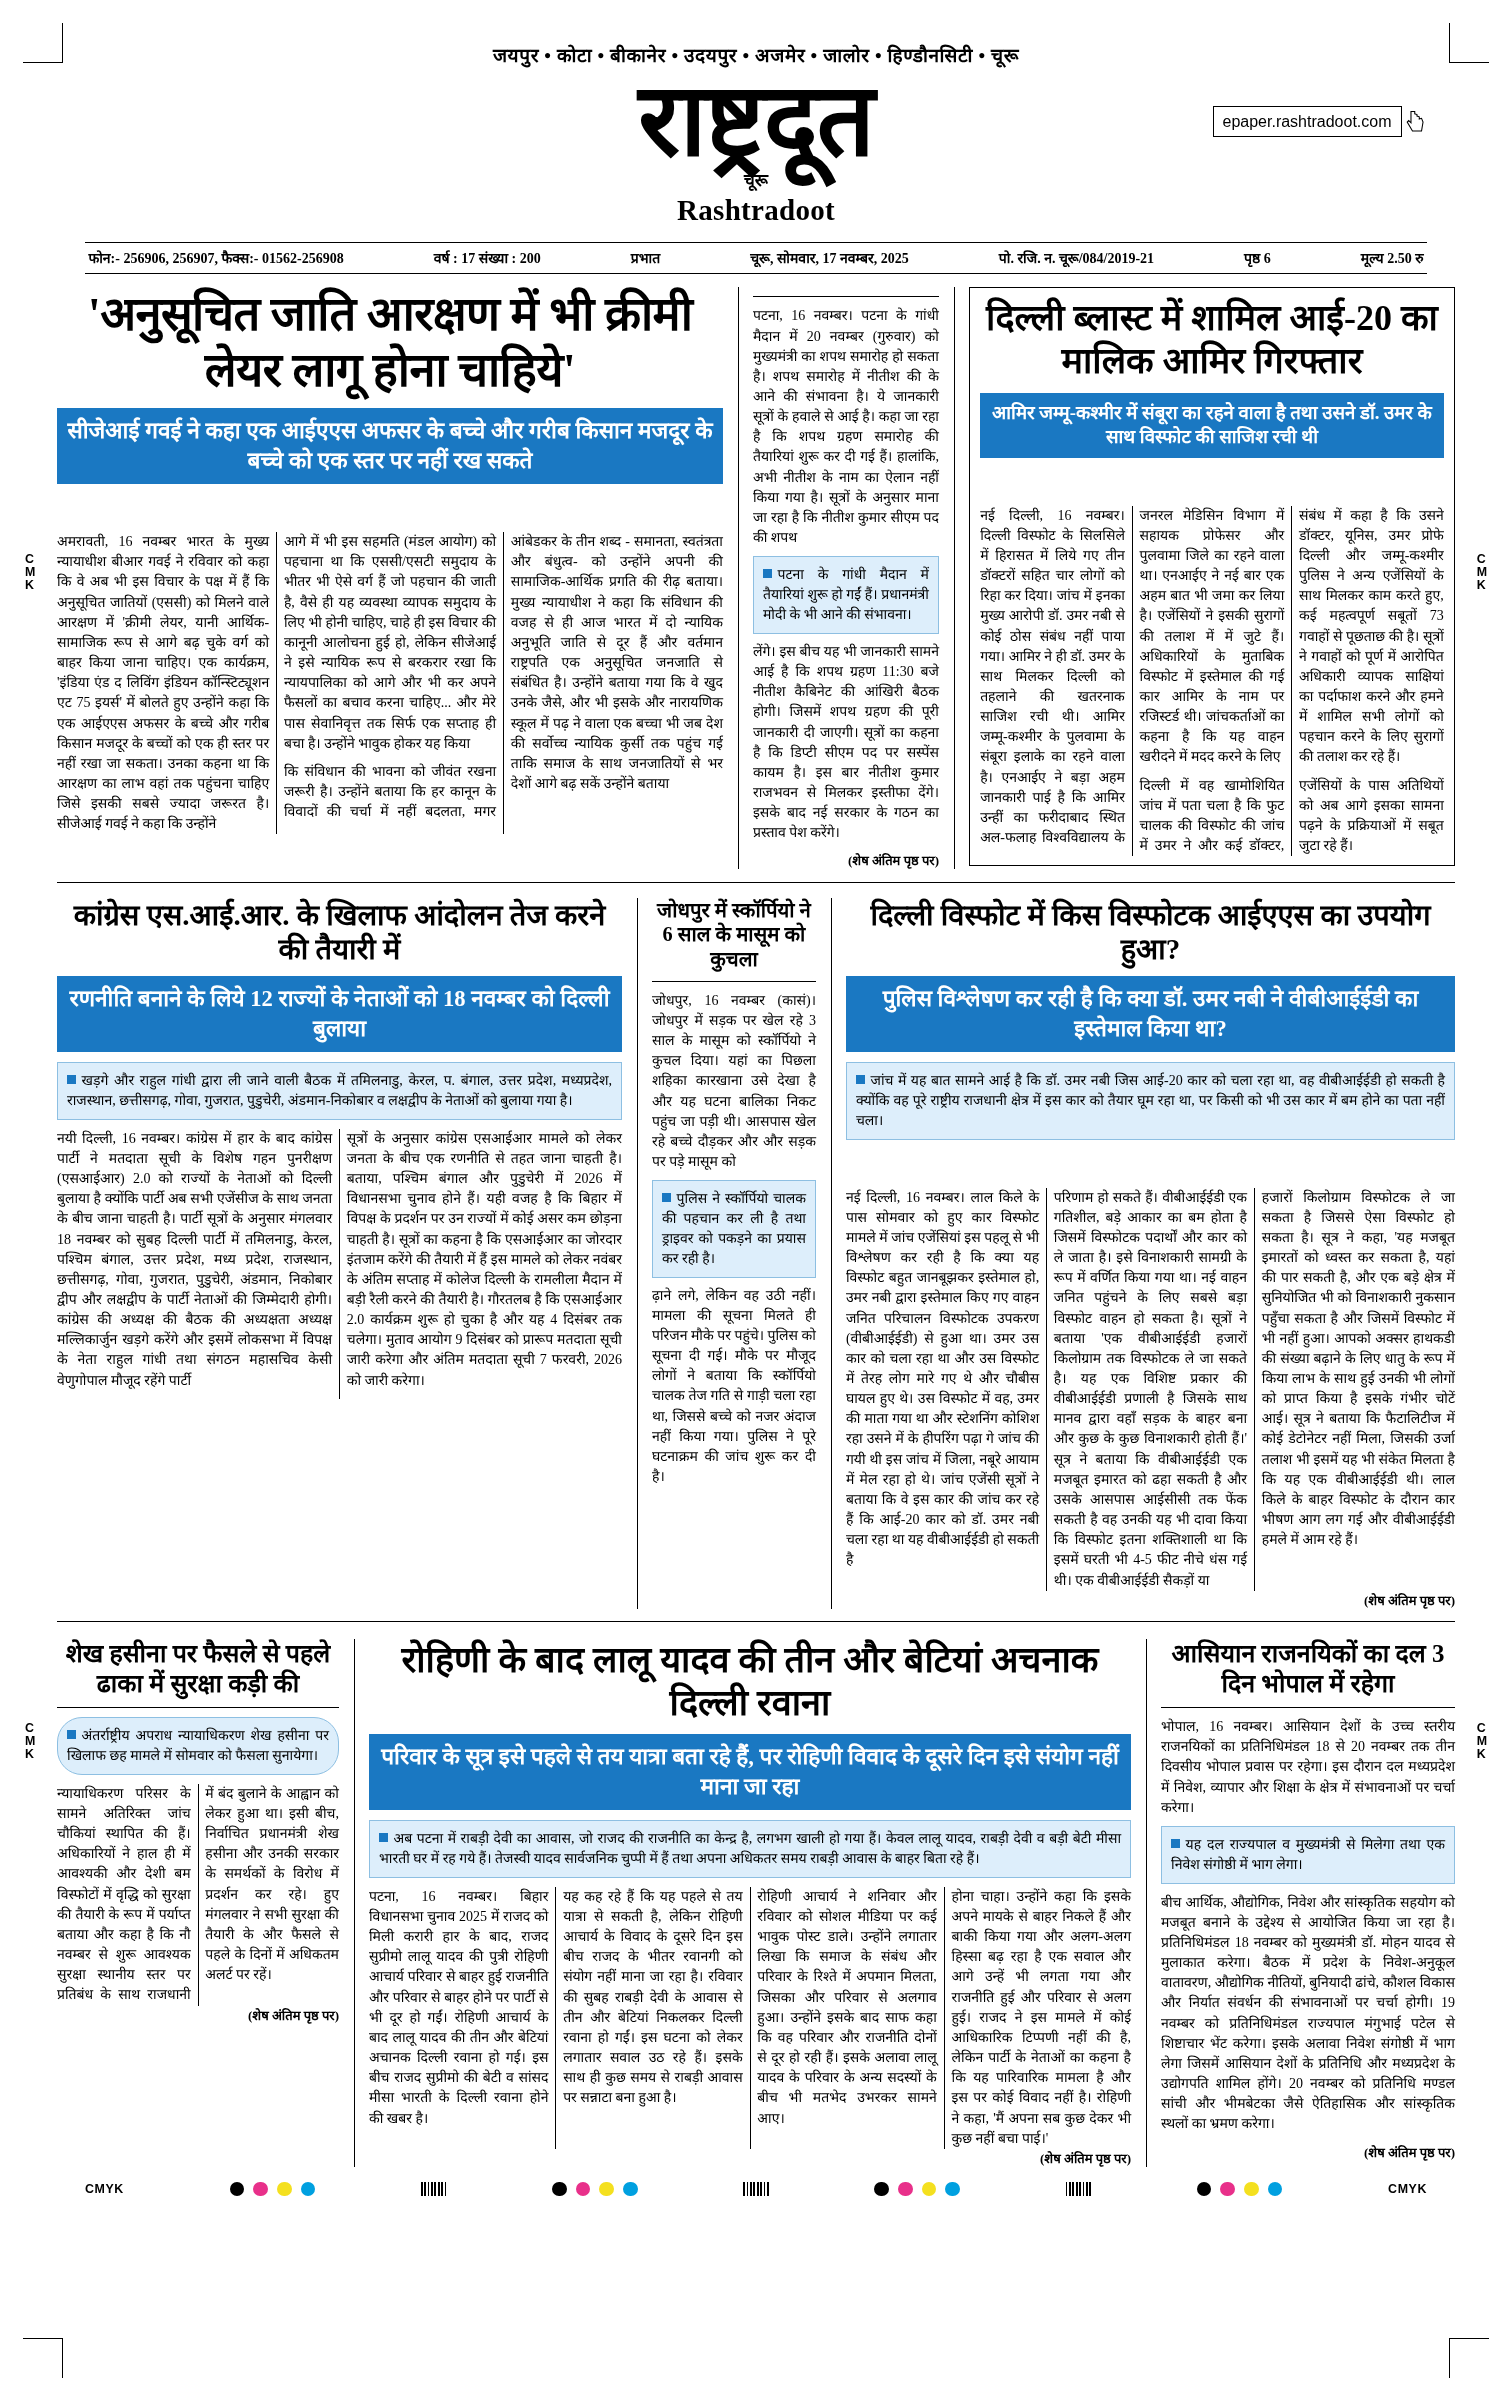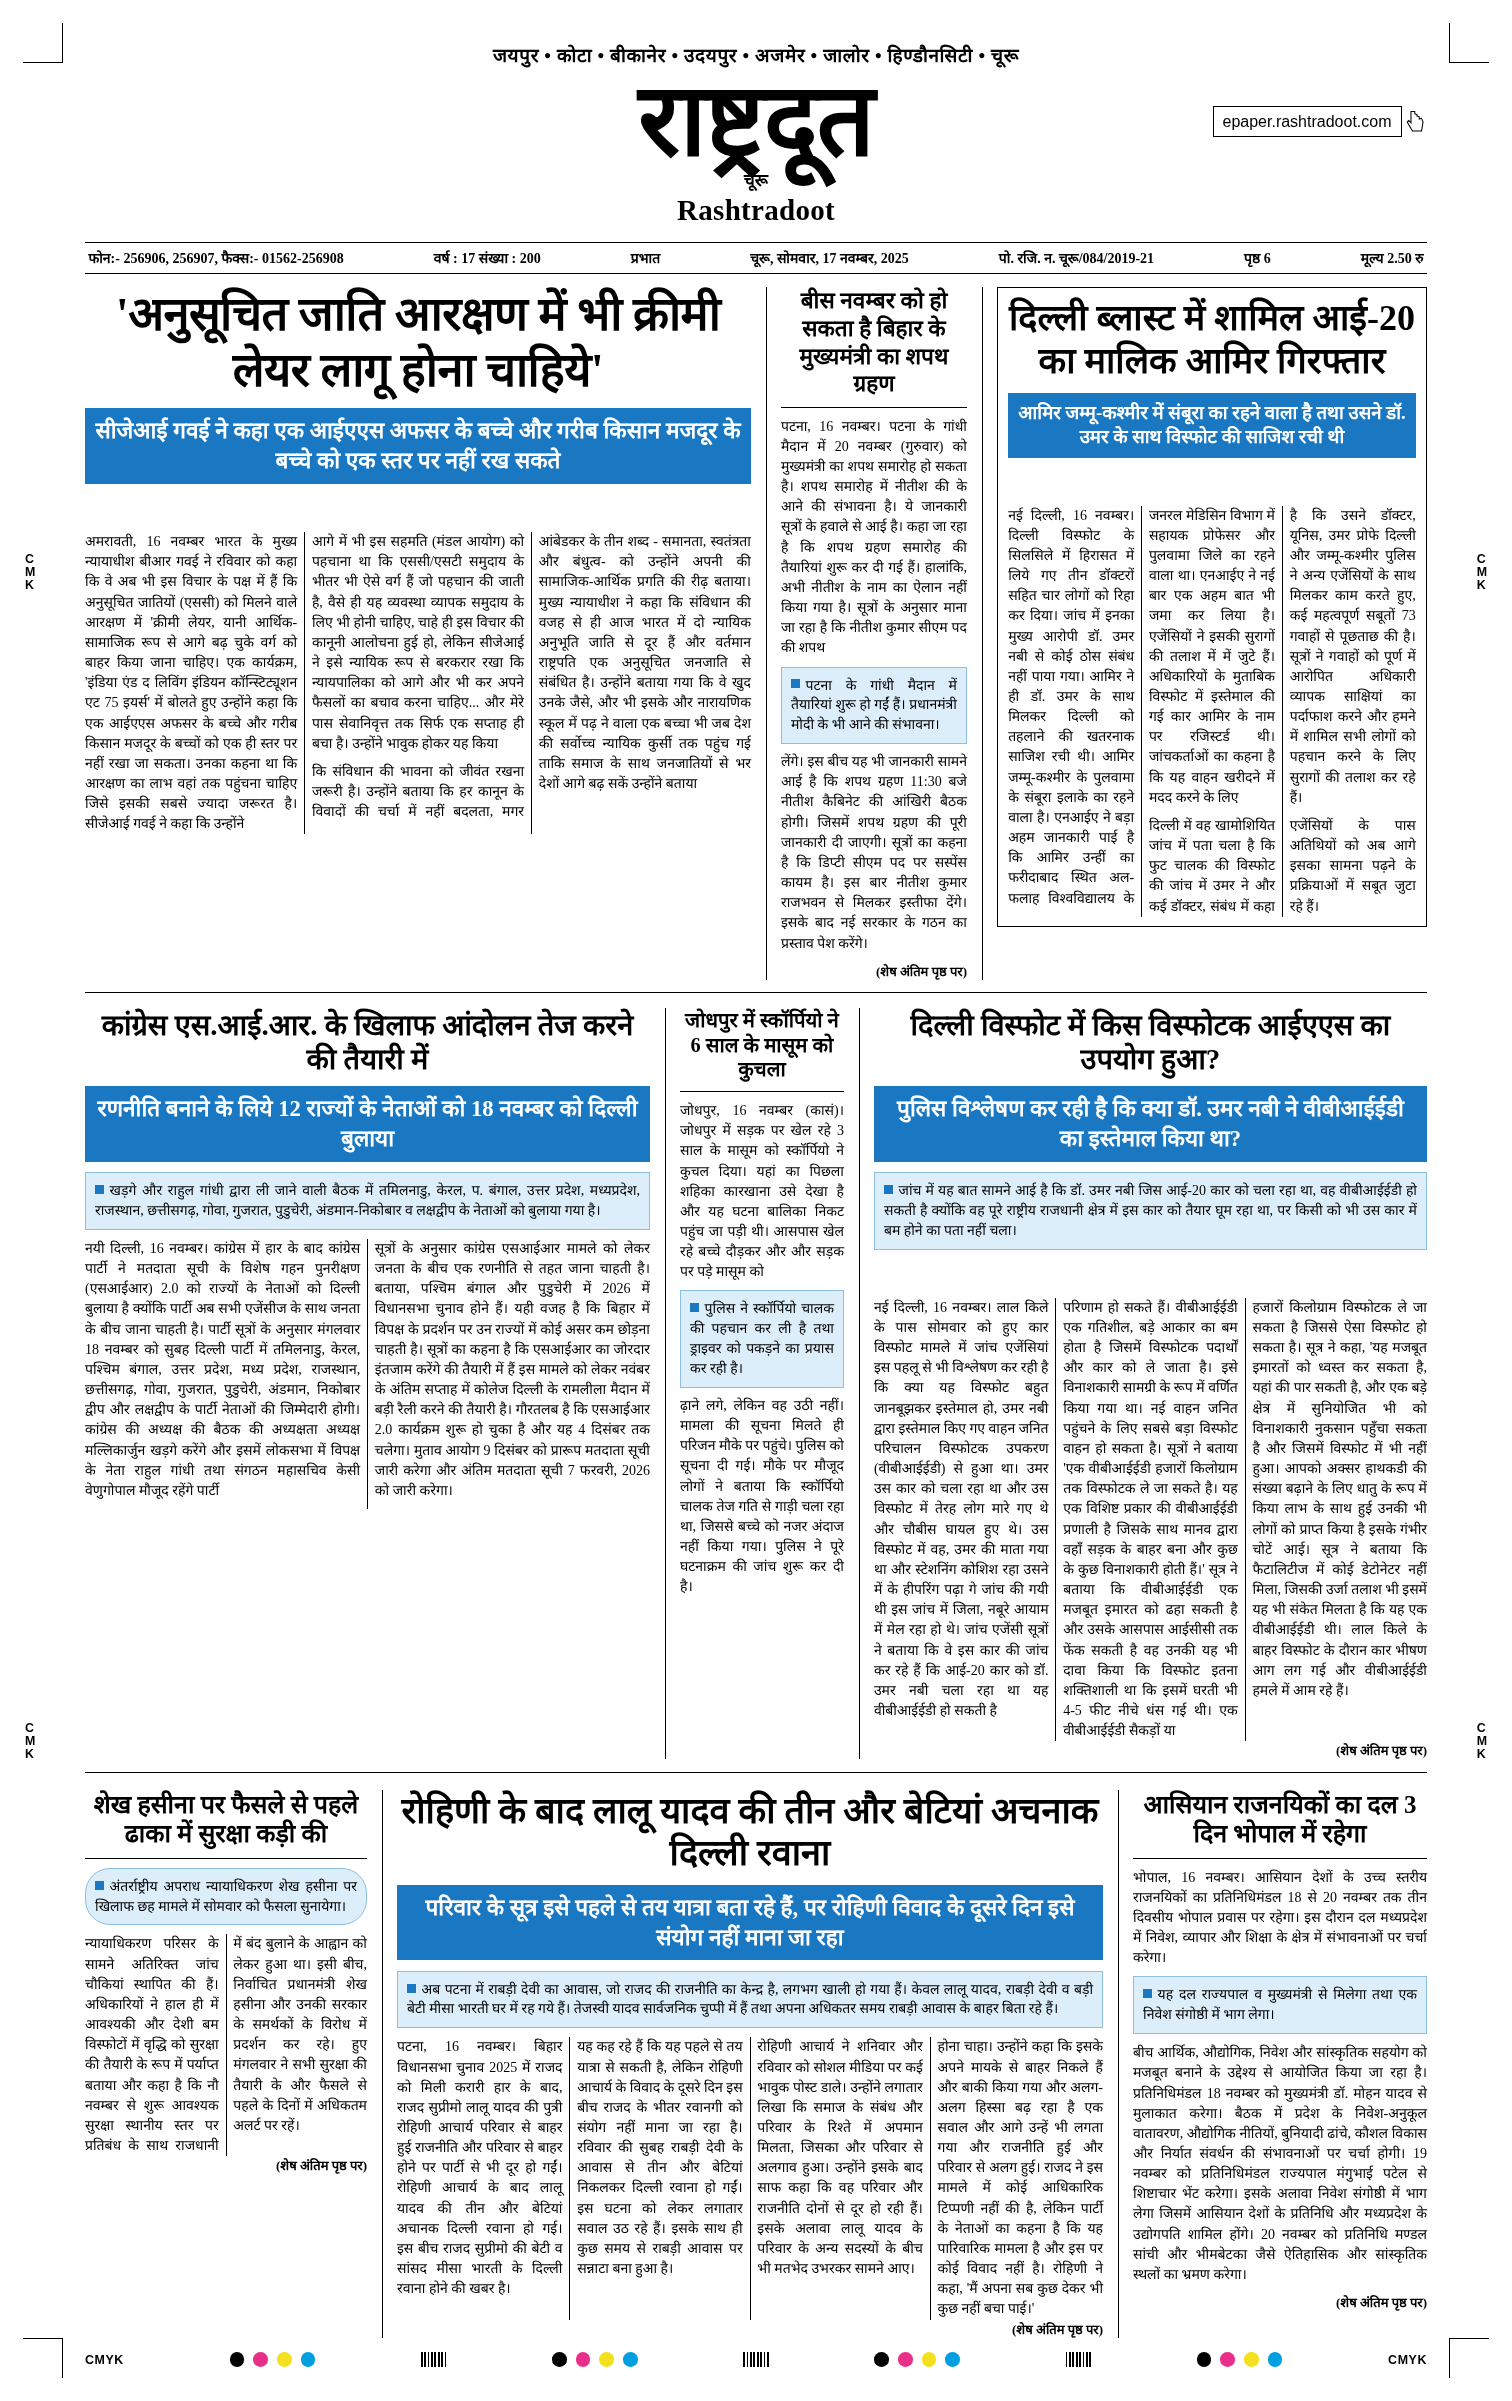--- a/index.html
+++ b/index.html
@@ -97,21 +97,21 @@
     padding: 5.6px 3.4px;
     display: flex;
     justify-content: space-between;
     font-family: "Liberation Serif", serif;
     font-size: 14px;
     font-weight: bold;
   }
   .info-strip span { white-space: nowrap; }
 
   
-  .content { padding: 0 85px; }
+  .content { padding: 0 57px; }
   .rule-row { border-top: 1.1px solid #000; margin: 9px 0; }
 
   .hl {
     font-family: "Liberation Serif", serif;
     font-weight: bold;
     line-height: 1.18;
     text-align: center;
   }
   .hl-1 { font-size: 47px; letter-spacing: -0.6px; }
   .hl-2 { font-size: 36px; }
@@ -283,21 +283,20 @@
           <p class="body">आगे में भी इस सहमति (मंडल आयोग) को पहचाना था कि एससी/एसटी समुदाय के भीतर भी ऐसे वर्ग हैं जो पहचान की जाती है, वैसे ही यह व्यवस्था व्यापक समुदाय के लिए भी होनी चाहिए, चाहे ही इस विचार की कानूनी आलोचना हुई हो, लेकिन सीजेआई ने इसे न्यायिक रूप से बरकरार रखा कि न्यायपालिका को आगे और भी कर अपने फैसलों का बचाव करना चाहिए... और मेरे पास सेवानिवृत्त तक सिर्फ एक सप्ताह ही बचा है।
 उन्होंने भावुक होकर यह किया</p>
           <p class="body">कि संविधान की भावना को जीवंत रखना जरूरी है। उन्होंने बताया कि हर कानून के विवादों की चर्चा में नहीं बदलता, मगर आंबेडकर के तीन शब्द - समानता, स्वतंत्रता और बंधुत्व- को उन्होंने अपनी की सामाजिक-आर्थिक प्रगति की रीढ़ बताया।
 मुख्य न्यायाधीश ने कहा कि संविधान की वजह से ही आज भारत में दो न्यायिक अनुभूति जाति से दूर हैं और वर्तमान राष्ट्रपति एक अनुसूचित जनजाति से संबंधित है। उन्होंने बताया गया कि वे खुद उनके जैसे, और भी इसके और नारायणिक स्कूल में पढ़ ने वाला एक बच्चा भी जब देश की सर्वोच्च न्यायिक कुर्सी तक पहुंच गई ताकि समाज के साथ जनजातियों से भर देशों आगे बढ़ सकें उन्होंने बताया</p>
         </div>
       </div>
 
       <div class="divider-v"></div>
 
       <div class="top-mid">
-        <div class="mini-head">बीस नवम्बर को हो सकता है बिहार के मुख्यमंत्री का शपथ ग्रहण</div>
         <div class="rule-row"></div>
         <p class="body">पटना, 16 नवम्बर। पटना के गांधी मैदान में 20 नवम्बर (गुरुवार) को मुख्यमंत्री का शपथ समारोह हो सकता है। शपथ समारोह में नीतीश की के आने की संभावना है। ये जानकारी सूत्रों के हवाले से आई है। कहा जा रहा है कि शपथ ग्रहण समारोह की तैयारियां शुरू कर दी गई हैं। हालांकि, अभी नीतीश के नाम का ऐलान नहीं किया गया है। सूत्रों के अनुसार माना जा रहा है कि नीतीश कुमार सीएम पद की शपथ</p>
         <div class="lede-box">
           <span class="bullet"></span><span>पटना के गांधी मैदान में तैयारियां शुरू हो गईं हैं। प्रधानमंत्री मोदी के भी आने की संभावना।</span>
         </div>
         <p class="body" style="margin-top:8px;">लेंगे। इस बीच यह भी जानकारी सामने आई है कि शपथ ग्रहण 11:30 बजे नीतीश कैबिनेट की आंखिरी बैठक होगी। जिसमें शपथ ग्रहण की पूरी जानकारी दी जाएगी। सूत्रों का कहना है कि डिप्टी सीएम पद पर सस्पेंस कायम है। इस बार नीतीश कुमार राजभवन से मिलकर इस्तीफा देंगे। इसके बाद नई सरकार के गठन का प्रस्ताव पेश करेंगे।</p>
         <div class="more">(शेष अंतिम पृष्ठ पर)</div>
       </div>
 
       <div class="divider-v"></div>

